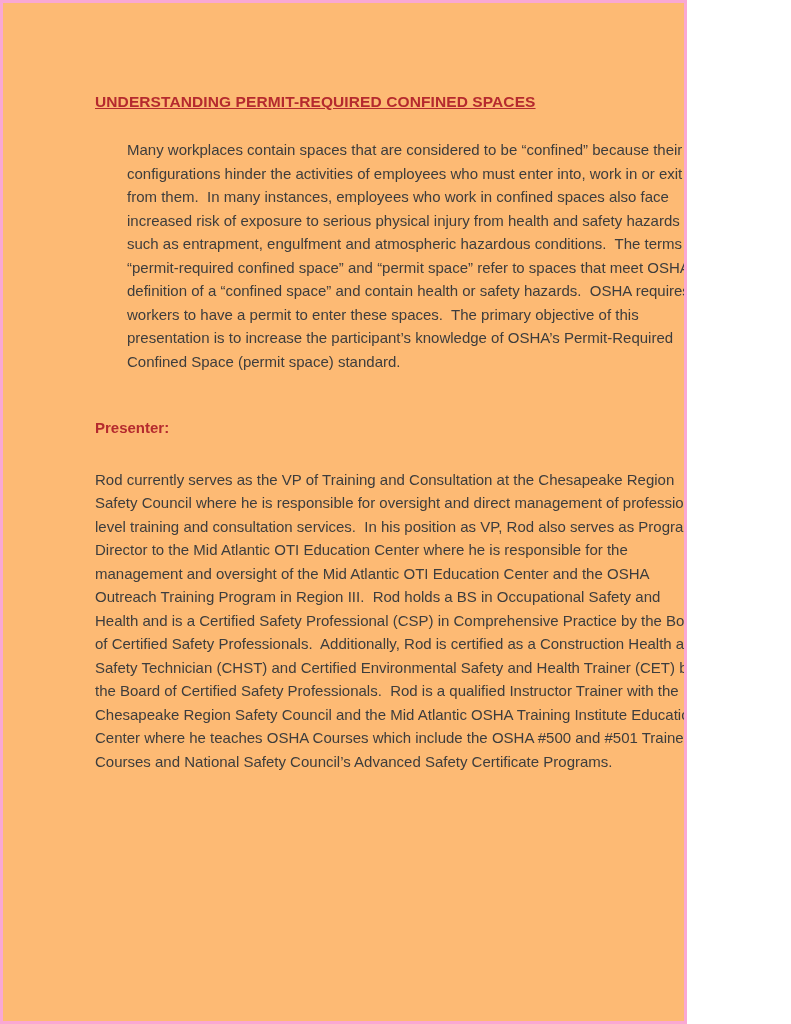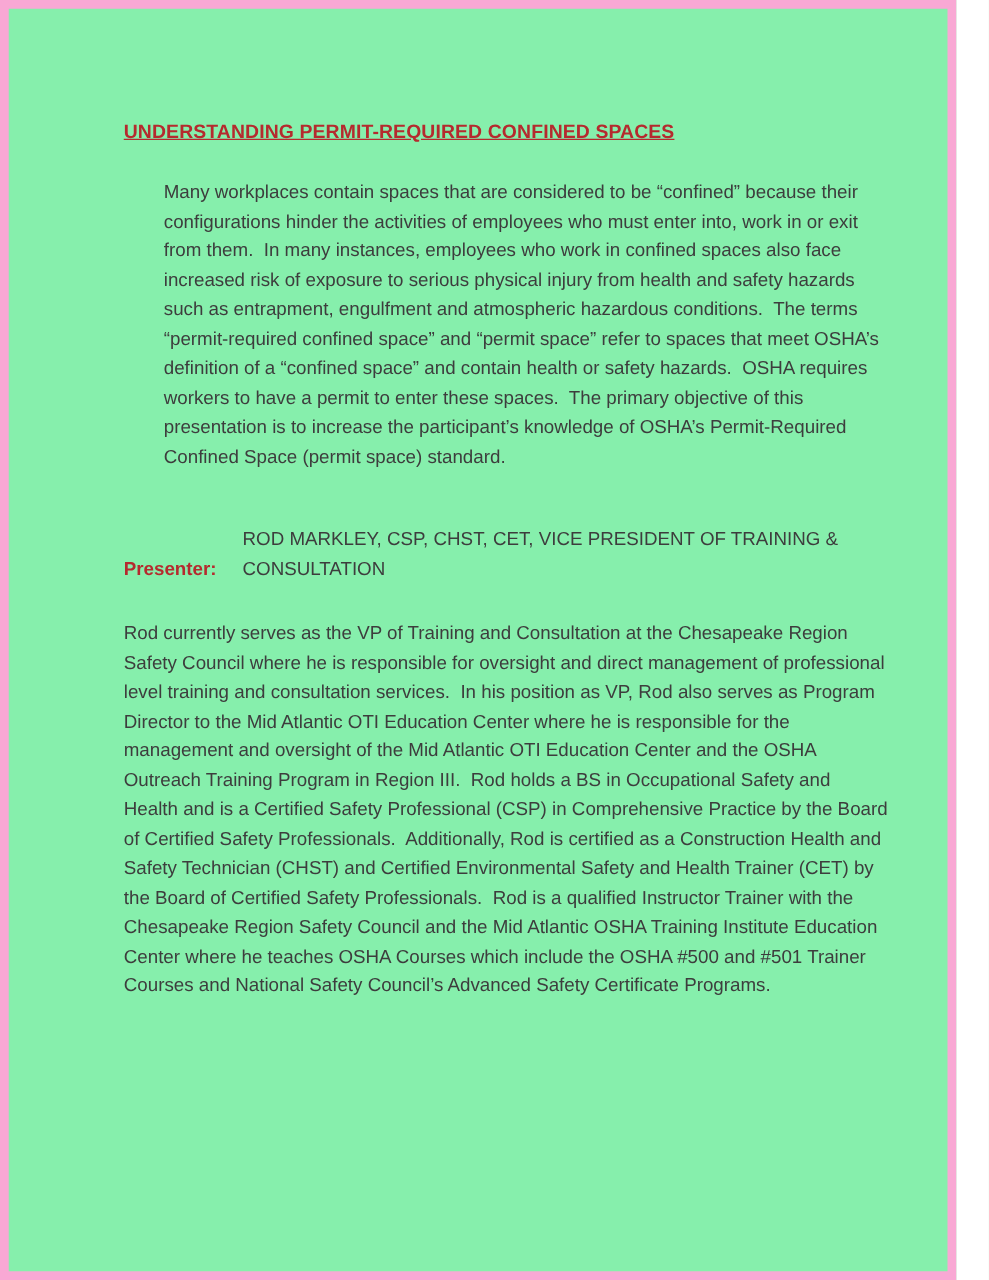--- a/index.html
+++ b/index.html
@@ -2,24 +2,24 @@
 <html style="--accent: #b52a2e;"><head>
 <meta charset="utf-8">
 <style>
   * { margin: 0; padding: 0; box-sizing: border-box; }
   html, body {
     background: #ffffff;
     font-family: "Liberation Sans", sans-serif;
   }
   .page {
     position: relative;
-    width: 765px;
+    width: 687px;
     height: 1024px;
-    background: #86efac;
-    border: 7px solid #f9a8d4;
+    background: #fdba74;
+    border: 3px solid #f9a8d4;
     overflow: hidden;
   }
   .content {
     position: absolute;
     left: 92px;
     top: 90px;
     width: 612px;
   }
   .doc-title {
     font-size: 15.5px;
@@ -68,20 +68,19 @@
 <div class="page">
   <div class="content">
 
     <h1 class="doc-title">UNDERSTANDING PERMIT-REQUIRED CONFINED SPACES</h1>
 
     <p class="body-text intro">Many workplaces contain spaces that are considered to be “confined” because their configurations hinder the activities of employees who must enter into, work in or exit from them.  In many instances, employees who work in confined spaces also face increased risk of exposure to serious physical injury from health and safety hazards such as entrapment, engulfment and atmospheric hazardous conditions.  The terms “permit-required confined space” and “permit space” refer to spaces that meet OSHA’s definition of a “confined space” and contain health or safety hazards.  OSHA requires workers to have a permit to enter these spaces.  The primary objective of this presentation is to increase the participant’s knowledge of OSHA’s Permit-Required Confined Space (permit space) standard.</p>
 
     <div class="presenter-row">
       <div class="presenter-label">Presenter:</div>
       <div class="presenter-lines">
-        <div class="presenter-line">ROD MARKLEY, CSP, CHST, CET, VICE PRESIDENT OF TRAINING &amp; CONSULTATION</div>
       </div>
     </div>
 
     <p class="body-text">Rod currently serves as the VP of Training and Consultation at the Chesapeake Region Safety Council where he is responsible for oversight and direct management of professional level training and consultation services.  In his position as VP, Rod also serves as Program Director to the Mid Atlantic OTI Education Center where he is responsible for the management and oversight of the Mid Atlantic OTI Education Center and the OSHA Outreach Training Program in Region III.  Rod holds a BS in Occupational Safety and Health and is a Certified Safety Professional (CSP) in Comprehensive Practice by the Board of Certified Safety Professionals.  Additionally, Rod is certified as a Construction Health and Safety Technician (CHST) and Certified Environmental Safety and Health Trainer (CET) by the Board of Certified Safety Professionals.  Rod is a qualified Instructor Trainer with the Chesapeake Region Safety Council and the Mid Atlantic OSHA Training Institute Education Center where he teaches OSHA Courses which include the OSHA #500 and #501 Trainer Courses and National Safety Council’s Advanced Safety Certificate Programs.</p>
 
   </div>
 </div>
 
 </body></html>

